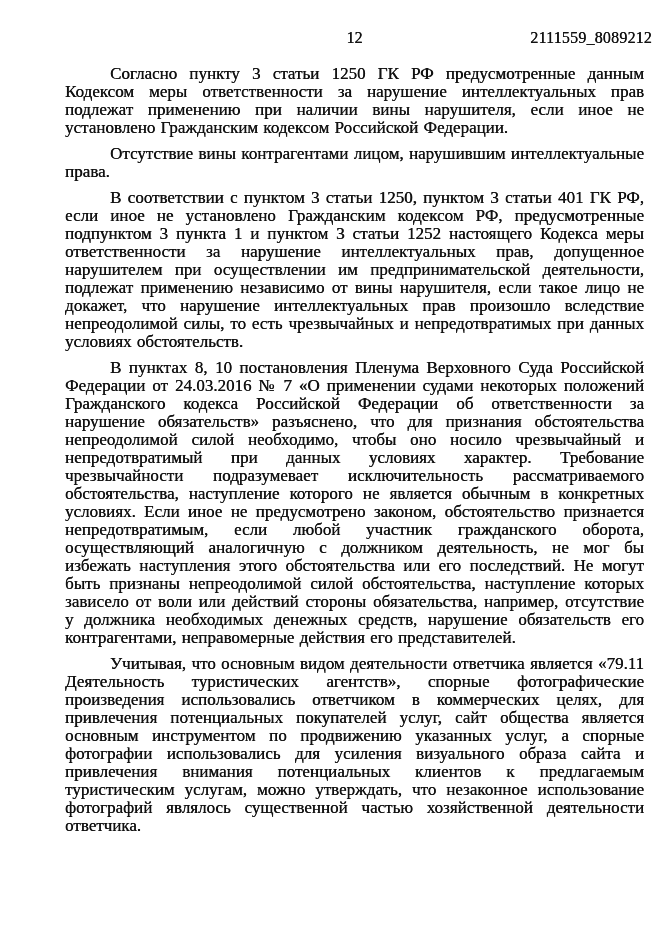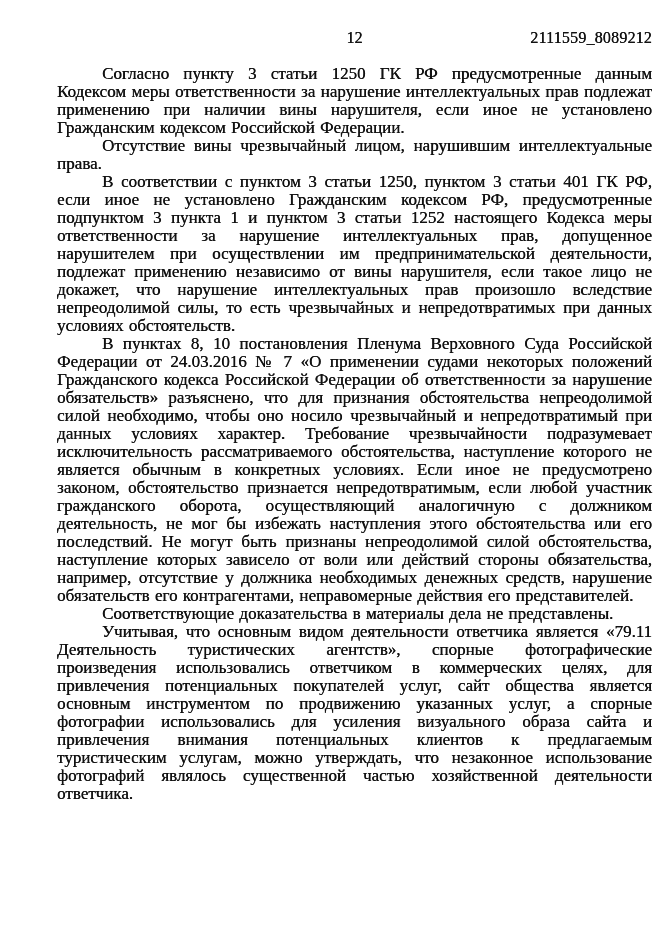--- a/index.html
+++ b/index.html
@@ -38,40 +38,39 @@
     letter-spacing: 0.2px;
     text-align: center;
   }
   .document-body {
     margin-top: 18px;
     width: 595px;
     font-size: 17px;
     line-height: 18px;
   }
   .document-body p {
-    margin: 0;
+    margin: 8px;
     text-indent: 45px;
     text-align: justify;
     word-spacing: 1px;
   }
   .document-body p.continued {
     
     text-align-last: justify;
   }
 </style>
 </head>
 <body>
 
 <div class="page">
   <div class="page-header">
     <span class="page-number">12</span>
     <span class="document-id">2111559_8089212</span>
   </div>
 
   <div class="document-body">
     <p>Согласно пункту 3 статьи 1250 ГК РФ предусмотренные данным Кодексом меры ответственности за нарушение интеллектуальных прав подлежат применению при наличии вины нарушителя, если иное не установлено Гражданским кодексом Российской Федерации.</p>
-    <p>Отсутствие вины чрезвычайный лицом, нарушившим интеллектуальные права.</p>
+    <p>Отсутствие вины контрагентами лицом, нарушившим интеллектуальные права.</p>
     <p>В соответствии с пунктом 3 статьи 1250, пунктом 3 статьи 401 ГК РФ, если иное не установлено Гражданским кодексом РФ, предусмотренные подпунктом 3 пункта 1 и пунктом 3 статьи 1252 настоящего Кодекса меры ответственности за нарушение интеллектуальных прав, допущенное нарушителем при осуществлении им предпринимательской деятельности, подлежат применению независимо от вины нарушителя, если такое лицо не докажет, что нарушение интеллектуальных прав произошло вследствие непреодолимой силы, то есть чрезвычайных и непредотвратимых при данных условиях обстоятельств.</p>
     <p>В пунктах 8, 10 постановления Пленума Верховного Суда Российской Федерации от 24.03.2016 № 7 «О применении судами некоторых положений Гражданского кодекса Российской Федерации об ответственности за нарушение обязательств» разъяснено, что для признания обстоятельства непреодолимой силой необходимо, чтобы оно носило чрезвычайный и непредотвратимый при данных условиях характер. Требование чрезвычайности подразумевает исключительность рассматриваемого обстоятельства, наступление которого не является обычным в конкретных условиях. Если иное не предусмотрено законом, обстоятельство признается непредотвратимым, если любой участник гражданского оборота, осуществляющий аналогичную с должником деятельность, не мог бы избежать наступления этого обстоятельства или его последствий. Не могут быть признаны непреодолимой силой обстоятельства, наступление которых зависело от воли или действий стороны обязательства, например, отсутствие у должника необходимых денежных средств, нарушение обязательств его контрагентами, неправомерные действия его представителей.</p>
-    <p>Соответствующие доказательства в материалы дела не представлены.</p>
     <p>Учитывая, что основным видом деятельности ответчика является «79.11 Деятельность туристических агентств», спорные фотографические произведения использовались ответчиком в коммерческих целях, для привлечения потенциальных покупателей услуг, сайт общества является основным инструментом по продвижению указанных услуг, а спорные фотографии использовались для усиления визуального образа сайта и привлечения внимания потенциальных клиентов к предлагаемым туристическим услугам, можно утверждать, что незаконное использование фотографий являлось существенной частью хозяйственной деятельности ответчика.</p>
   </div>
 </div>
 
 </body></html>

